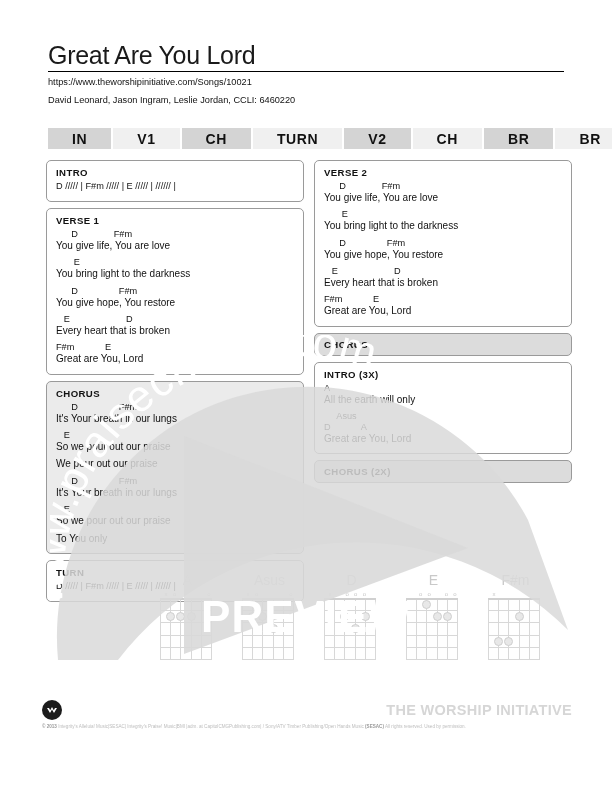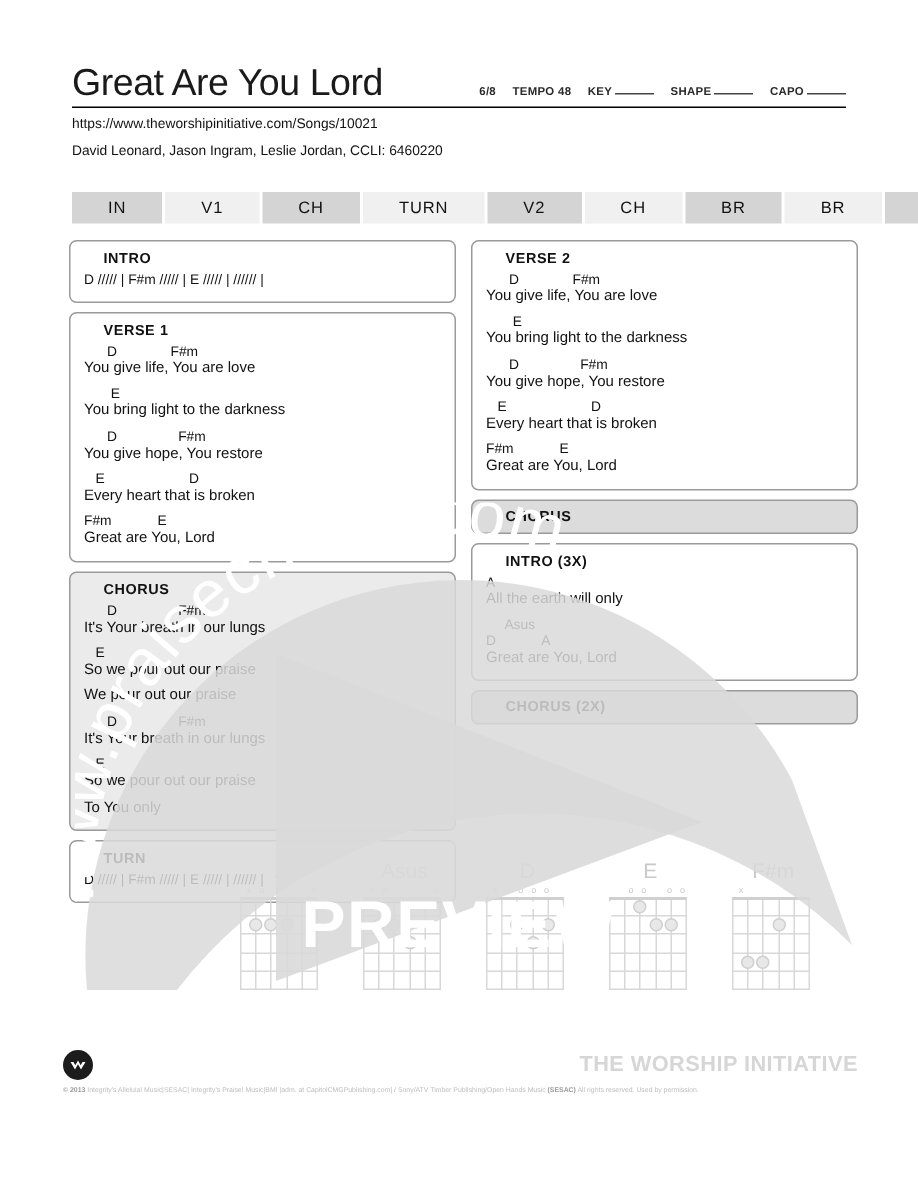--- a/index.html
+++ b/index.html
@@ -21,39 +21,38 @@
   .meta { display:flex; align-items:flex-end; gap:11px; font-size:7.6px;
           font-weight:700; color:#2a2a2a; padding-bottom:3px; letter-spacing:0.2px; }
   .meta .blank { display:inline-block; border-bottom:1px solid #444; width:26px; margin-left:2px; height:8px;}
   .rule { height:1px; background:#000; margin-top:3px; width:100%; }
   .sub { font-size:9.2px; color:#111; margin-top:4px; line-height:1.45; }
 
   
   .nav { position:absolute; left:48px; top:128px; display:flex; gap:2px; }
   .nav-cell {
     min-width:40px; height:21px; display:flex; align-items:center; justify-content:center;
-    font-size:11px; font-weight:400; color:#111; letter-spacing:0.6px; padding:0 24px;
+    font-size:14px; font-weight:700; color:#111; letter-spacing:0.6px; padding:0 24px;
   }
   .nav-cell.dark { background:#d4d4d4; }
   .nav-cell.light { background:#f0f0f0; }
 
   
   .col { position:absolute; top:160px; width:258px; }
   .col-left { left:46px; }
   .col-right { left:314px; }
 
   .block {
     border:1px solid #9a9a9a; border-radius:5px; background:#fff;
     padding:6px 9px 8px 9px; margin-bottom:6px;
   }
   .block.shaded { background:#ebebeb; }
   .block-label {
     font-size:9.6px; font-weight:700; color:#111; letter-spacing:0.4px;
     margin-bottom:3px;
-    margin-left:13px;
   }
   .bar-block {
     border:1px solid #9a9a9a; border-radius:5px; background:#dcdcdc;
     padding:5px 9px; margin-bottom:6px;
   }
   .bar-block .block-label { margin-bottom:0; }
 
   .chordline { font-size:9.2px; color:#111; line-height:1.18; white-space:pre; font-weight:400;}
   .lyric { font-size:10px; color:#111; line-height:1.25; white-space:pre; margin-bottom:5px;}
   .lyric.last { margin-bottom:0; }
@@ -95,27 +94,20 @@
   }
 </style>
 </head>
 <body>
 
 <div class="page">
 
   <div class="header">
     <div class="title-row">
       <div class="song-title">Great Are You Lord</div>
-      <div class="meta">
-        <span>6/8</span>
-        <span><span>TEMPO</span> <span>48</span></span>
-        <span><span>KEY</span><i class="blank"></i></span>
-        <span><span>SHAPE</span><i class="blank"></i></span>
-        <span><span>CAPO</span><i class="blank"></i></span>
-      </div>
     </div>
     <div class="rule"></div>
     <div class="sub">https://www.theworshipinitiative.com/Songs/10021</div>
     <div class="sub">David Leonard, Jason Ingram, Leslie Jordan, CCLI: 6460220</div>
   </div>
 
   <div class="nav" id="nav-root">
       <div class="nav-cell dark">IN</div>
       <div class="nav-cell light">V1</div>
       <div class="nav-cell dark">CH</div>

